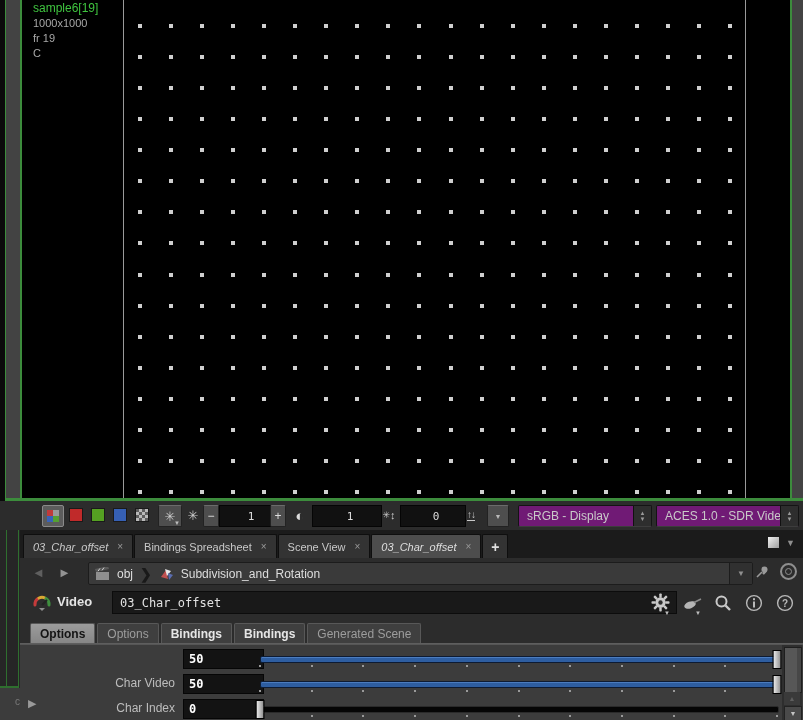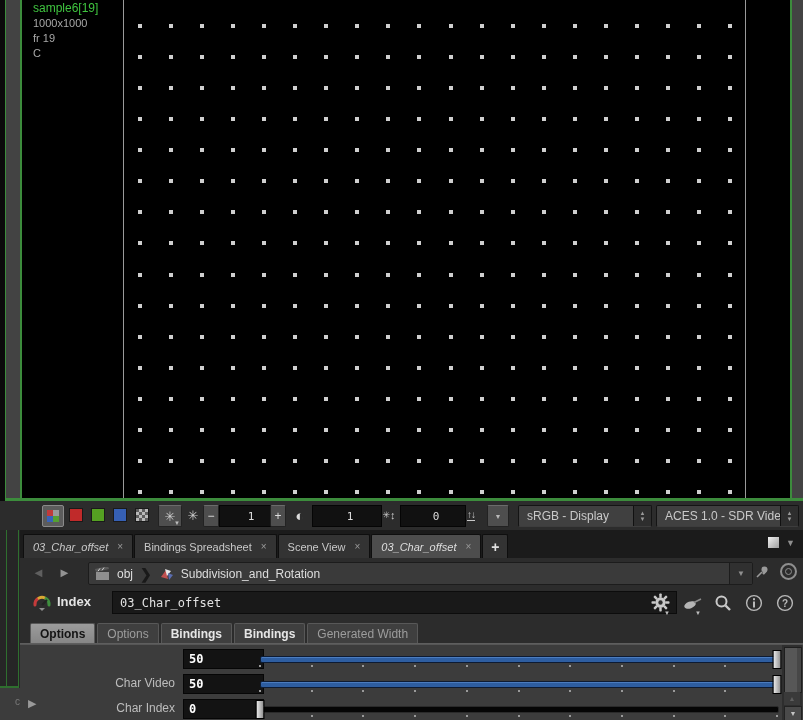--- a/index.html
+++ b/index.html
@@ -30,21 +30,21 @@
   .quad{width:12px;height:12px;display:grid;grid-template-columns:6px 6px;grid-template-rows:6px 6px;}
   .checker{width:12px;height:12px;background:
      repeating-conic-gradient(#b9b9b9 0% 25%, #5e5e5e 0% 50%) 0 0/6px 6px;border:1px solid #1a1a1a;}
   .spark{color:#c9c9c9;font-size:13px;line-height:13px;}
   .dd-corner{position:absolute;right:1px;bottom:0px;font-size:6px;color:#bdbdbd;}
   .tb-field{background:#111;border:1px solid #050505;color:#ddd;
             font-family:"DejaVu Sans Mono",monospace;font-size:11px;
             display:flex;align-items:center;padding-left:6px;}
   .half-circle{color:#ddd;font-size:15px;}
   .autolvl{color:#c9c9c9;font-size:10px;letter-spacing:-1px;border-bottom:1px solid #c9c9c9;padding-bottom:0px;line-height:11px;}
-  .dropdown{background:#404040;border:1px solid #141414;border-bottom-color:#3d3d3d;border-radius:2px;
+  .dropdown{background:#701a75;border:1px solid #141414;border-bottom-color:#3d3d3d;border-radius:2px;
             display:flex;align-items:center;color:#c9c9c9;font-size:12px;}
   .dropdown .dtext{flex:1;padding-left:8px;white-space:nowrap;overflow:hidden;}
   .spinner{width:17px;align-self:stretch;border-left:1px solid #111;display:flex;flex-direction:column;
            align-items:center;justify-content:center;color:#9a9a9a;font-size:6px;line-height:6px;background:#2e2e2e;}
 
   
   .tabbar{position:absolute;left:0;top:530px;width:803px;height:28px;background:#1b1b1b;display:flex;align-items:flex-end;}
   .tabs-wrap{display:flex;margin-left:23px;gap:1px;}
   .tab{height:23px;background:#333;border:1px solid #0e0e0e;border-bottom:none;border-radius:2px 2px 0 0;
        display:flex;align-items:center;padding:0 9px;gap:9px;color:#c9c9c9;font-size:11px;white-space:nowrap;}
@@ -595,21 +595,21 @@
 
   <div class="nodehdr">
     <svg class="abs" style="left:31px;top:5px;" width="22" height="19" viewBox="0 0 22 19">
       <path d="M4,12 A7,7 0 0 1 7,5.6" stroke="#c43b3b" stroke-width="3" fill="none" stroke-linecap="round"></path>
       <path d="M8,5 A7,7 0 0 1 14,5" stroke="#d8a register32" stroke-width="3" fill="none" stroke-linecap="round"></path>
       <path d="M8,5 A7,7 0 0 1 14,5" stroke="#d8a832" stroke-width="3" fill="none" stroke-linecap="round"></path>
       <path d="M15,5.6 A7,7 0 0 1 18,12" stroke="#3f8f3f" stroke-width="3" fill="none" stroke-linecap="round"></path>
       <line x1="11" y1="12" x2="16" y2="7" stroke="#222" stroke-width="2"></line>
       <polygon points="8,15 14,15 11,18" fill="#8f8f8f"></polygon>
     </svg>
-    <span class="opencl-label">Index</span>
+    <span class="opencl-label">Video</span>
     <div class="name-field">03_Char_offset</div>
 
     <div class="hdr-icons">
       <span class="hicon">
         <svg width="19" height="19" viewBox="0 0 20 20">
           <defs>
               <rect id="tooth" x="8.7" y="0.5" width="2.6" height="4.5" rx="0.8" fill="#c9c9c9"></rect>
             </defs>
           <circle cx="10" cy="10" r="5.4" fill="#c9c9c9"></circle>
           <use href="#tooth"></use>
@@ -653,21 +653,21 @@
     </div>
   </div>
 
   <div class="ptabs">
     <div class="ptabs-line"></div>
     <div class="ptabs-wrap">
       <div class="ptab active">Options</div>
       <div class="ptab">Options</div>
       <div class="ptab bold">Bindings</div>
       <div class="ptab bold">Bindings</div>
-      <div class="ptab">Generated Width</div>
+      <div class="ptab">Generated Scene</div>
     </div>
   </div>
 
   <div class="params">
     <div class="prow" style="top:2px;">
       <div class="pfield">50</div>
       <div class="slider">
         <div class="slider-track blue"></div>
         <div class="slider-ticks">
             <i style="left: calc(0% - 1px);"></i>

